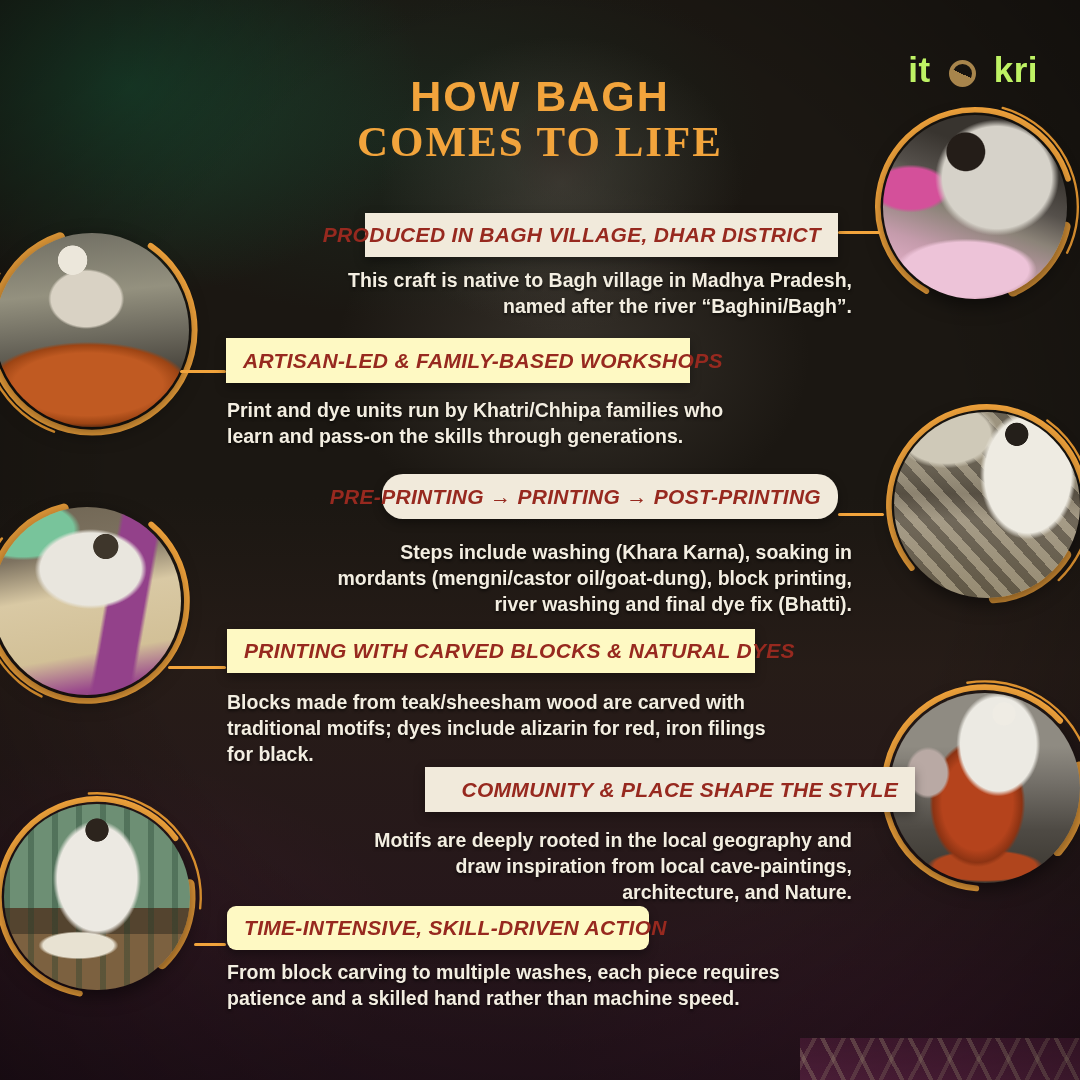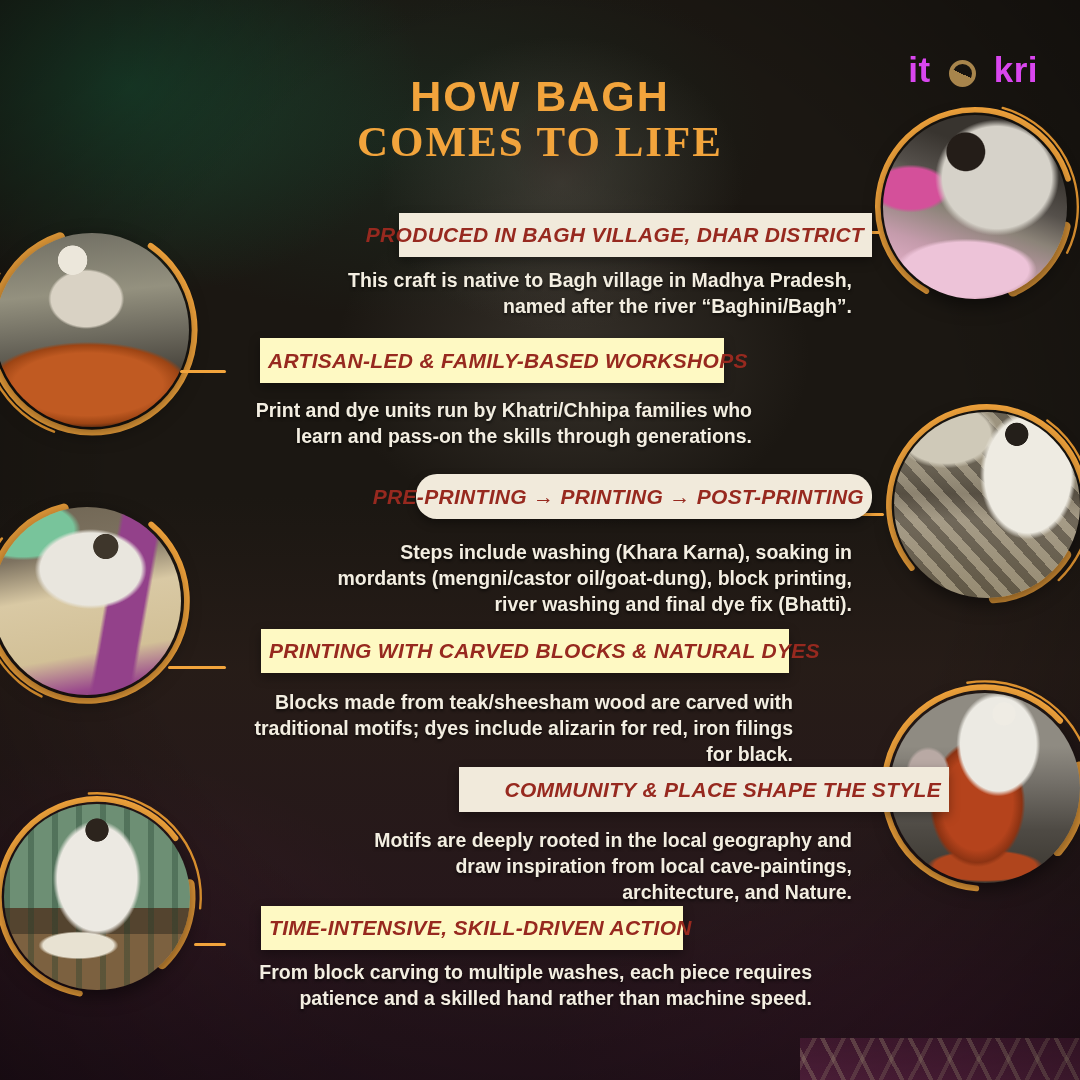--- a/index.html
+++ b/index.html
@@ -25,42 +25,42 @@
     background:
       repeating-linear-gradient(63deg,rgba(0,0,0,0) 0 11px,rgba(228,206,168,.38) 11px 15px,rgba(0,0,0,0) 15px 26px),
       repeating-linear-gradient(117deg,rgba(0,0,0,0) 0 11px,rgba(228,206,168,.28) 11px 15px,rgba(0,0,0,0) 15px 26px),
       linear-gradient(180deg,#55203e,#6d2a50);}
   .bg-vignette{background:radial-gradient(ellipse at 50% 45%,rgba(0,0,0,0) 55%,rgba(0,0,0,.38) 100%);}
 
   
   .title{position:absolute;left:0;right:0;top:44px;text-align:center;color:#F2A43C;
     font-weight:800;font-size:43px;letter-spacing:2px;line-height:1.08;}
   .title .l2{display:block;font-family:Liberation Serif, serif;}
-  .logo{position:absolute;right:42px;top:50px;color:#d946ef;font-weight:700;font-size:35px;
+  .logo{position:absolute;right:42px;top:50px;color:#bef264;font-weight:700;font-size:35px;
     letter-spacing:.5px;display:flex;align-items:center;gap:17px;}
   .logo-o{display:inline-block;width:19px;height:19px;border:4px solid #A8854C;border-radius:50%;
     margin:0 1px;position:relative;top:3px;
     background:linear-gradient(205deg,rgba(0,0,0,0) 0 52%,#A8854C 52%);}
 
   
-  .banner{position:absolute;height:44px;display:flex;align-items:center;padding:0 8px;
+  .banner{position:absolute;height:44px;display:flex;align-items:center;padding:0 17px;
     box-sizing:border-box;font-style:italic;font-weight:800;font-size:21px;letter-spacing:.3px;
-    color:#97291F;white-space:nowrap;box-shadow:0 4px 10px rgba(0,0,0,.35);margin-left:34px;}
+    color:#97291F;white-space:nowrap;box-shadow:0 4px 10px rgba(0,0,0,.35);}
   .banner.cream{background:#F1EADB;justify-content:flex-end;}
   .banner.orange{background:#fef9c3;}
   .b1{left:365px;top:213px;width:473px;}
   .b2{left:226px;top:338px;width:464px;height:45px;}
   .b3{left:382px;top:474px;width:456px;height:45px;border-radius:21px;}
   .b4{left:227px;top:629px;width:528px;}
   .b5{left:425px;top:767px;width:490px;height:45px;}
-  .b6{left:227px;top:906px;width:422px;}
+  .b6{left:227px;top:906px;width:422px;border-radius:9px;}
 
   
   .body-text{position:absolute;color:#F3EEE1;font-weight:700;font-size:19.5px;line-height:1.33;
-    text-shadow:0 2px 3px rgba(0,0,0,.6);margin:0;text-align:right;}
+    text-shadow:0 2px 3px rgba(0,0,0,.6);margin:0;}
   .body-text.right{text-align:right;right:228px;}
   .p1{top:268px;width:570px;}
   .p2{left:227px;top:398px;width:525px;}
   .p3{top:540px;width:515px;}
   .p4{left:227px;top:690px;width:566px;}
   .p5{top:828px;width:510px;}
   .p6{left:227px;top:960px;width:585px;}
 
   
   .connector{position:absolute;height:3px;background:#F2A43C;border-radius:2px;}

